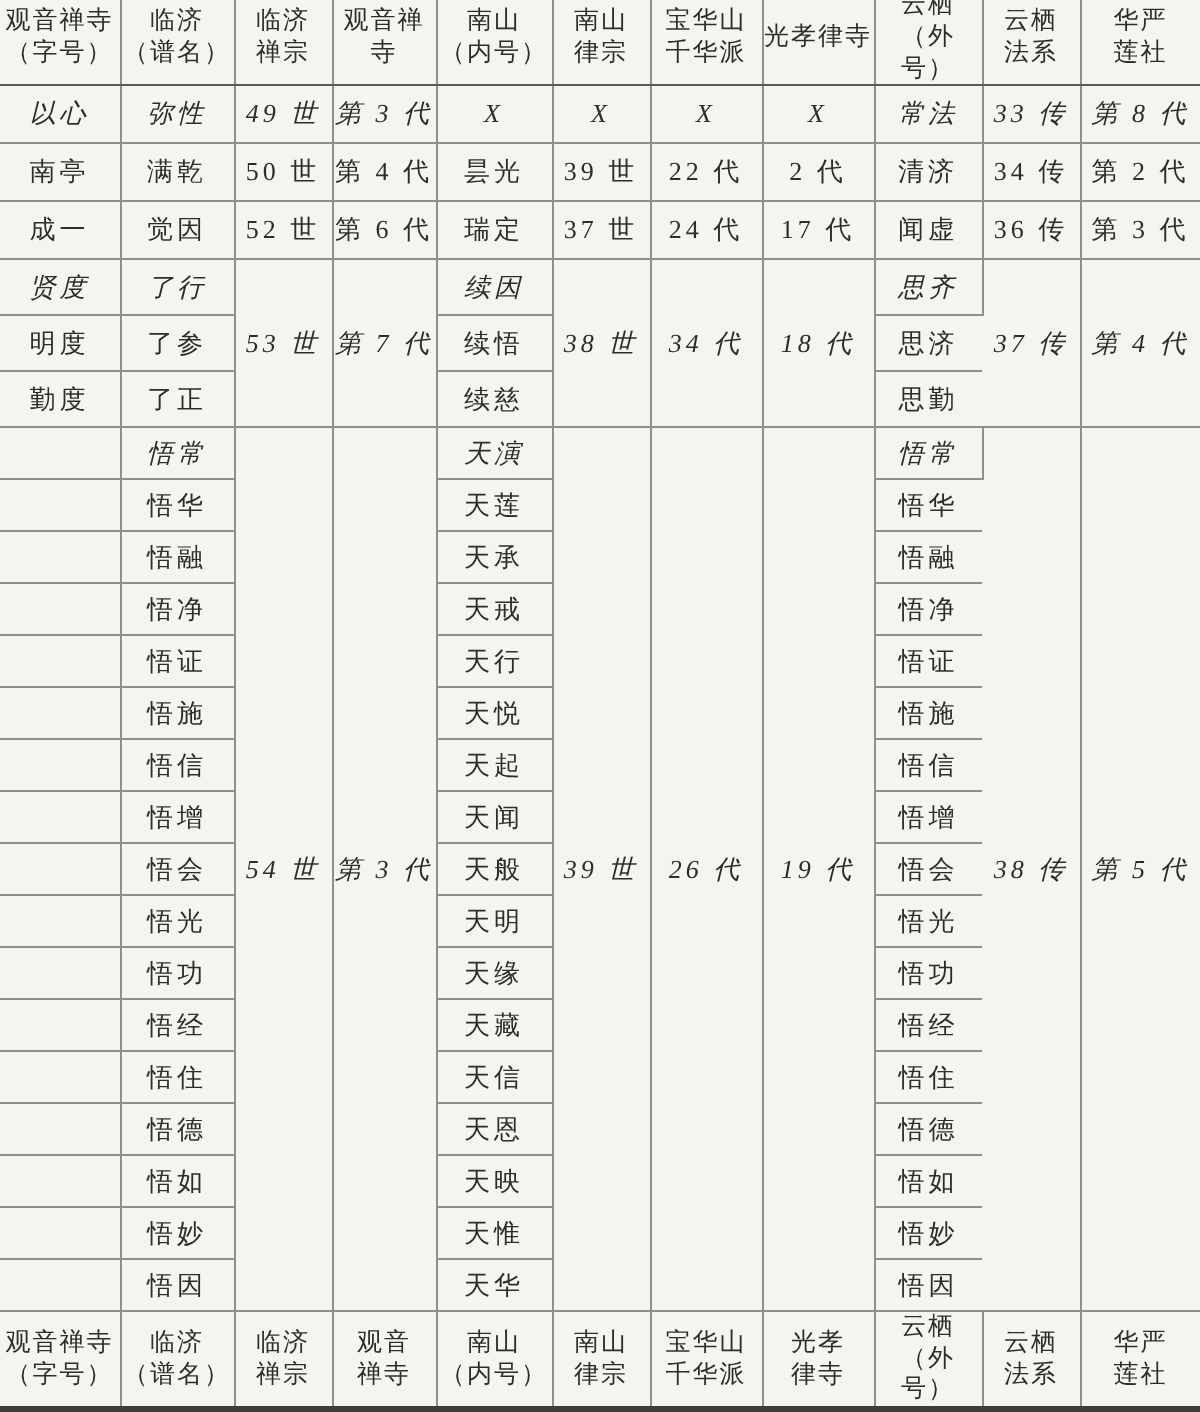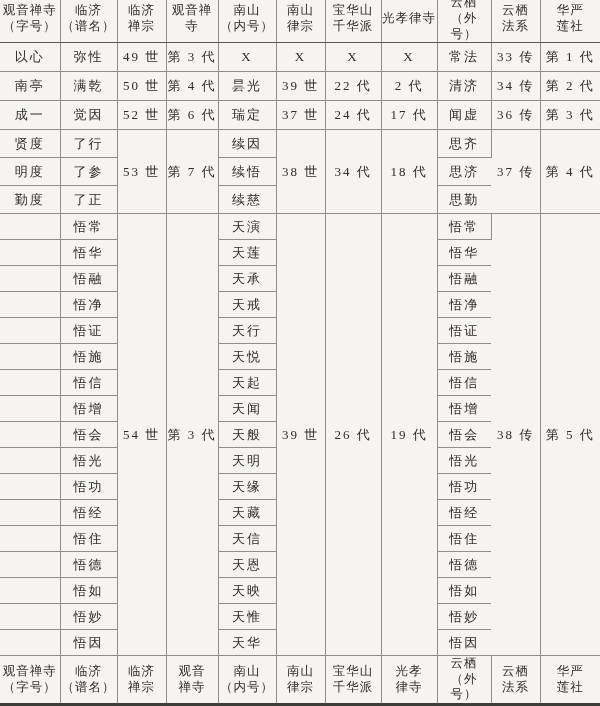--- a/index.html
+++ b/index.html
@@ -87,32 +87,32 @@
           <th>光孝律寺</th>
           <th>云栖
 （外号）</th>
           <th>云栖
 法系</th>
           <th>华严
 莲社</th>
         </tr>
       </thead>
     <tbody>
-        <tr style="height: 29px;">
+        <tr style="height: 29px; font-style: italic;">
           <td>以心</td>
           <td>弥性</td>
           <td>49 世</td>
           <td>第 3 代</td>
           <td>X</td>
           <td>X</td>
           <td>X</td>
           <td>X</td>
           <td>常法</td>
           <td>33 传</td>
-          <td>第 1 代</td>
+          <td>第 8 代</td>
         </tr>
         <tr style="height: 29px;">
           <td>南亭</td>
           <td>满乾</td>
           <td>50 世</td>
           <td>第 4 代</td>
           <td>昙光</td>
           <td>39 世</td>
           <td>22 代</td>
           <td>2 代</td>
@@ -126,21 +126,21 @@
           <td>52 世</td>
           <td>第 6 代</td>
           <td>瑞定</td>
           <td>37 世</td>
           <td>24 代</td>
           <td>17 代</td>
           <td>闻虚</td>
           <td>36 传</td>
           <td>第 3 代</td>
         </tr>
-        <tr style="height: 28px;">
+        <tr style="height: 28px; font-style: italic;">
           <td>贤度</td>
           <td>了行</td>
           <td rowspan="3">53 世</td>
           <td rowspan="3">第 7 代</td>
           <td>续因</td>
           <td rowspan="3">38 世</td>
           <td rowspan="3">34 代</td>
           <td rowspan="3">18 代</td>
           <td>思齐</td>
           <td rowspan="3">37 传</td>
@@ -151,21 +151,21 @@
           <td>了参</td>
           <td>续悟</td>
           <td>思济</td>
         </tr>
         <tr style="height: 28px;">
           <td>勤度</td>
           <td>了正</td>
           <td>续慈</td>
           <td>思勤</td>
         </tr>
-        <tr style="height: 26px;">
+        <tr style="height: 26px; font-style: italic;">
           <td></td>
           <td>悟常</td>
           <td rowspan="17">54 世</td>
           <td rowspan="17">第 3 代</td>
           <td>天演</td>
           <td rowspan="17">39 世</td>
           <td rowspan="17">26 代</td>
           <td rowspan="17">19 代</td>
           <td>悟常</td>
           <td rowspan="17">38 传</td>

